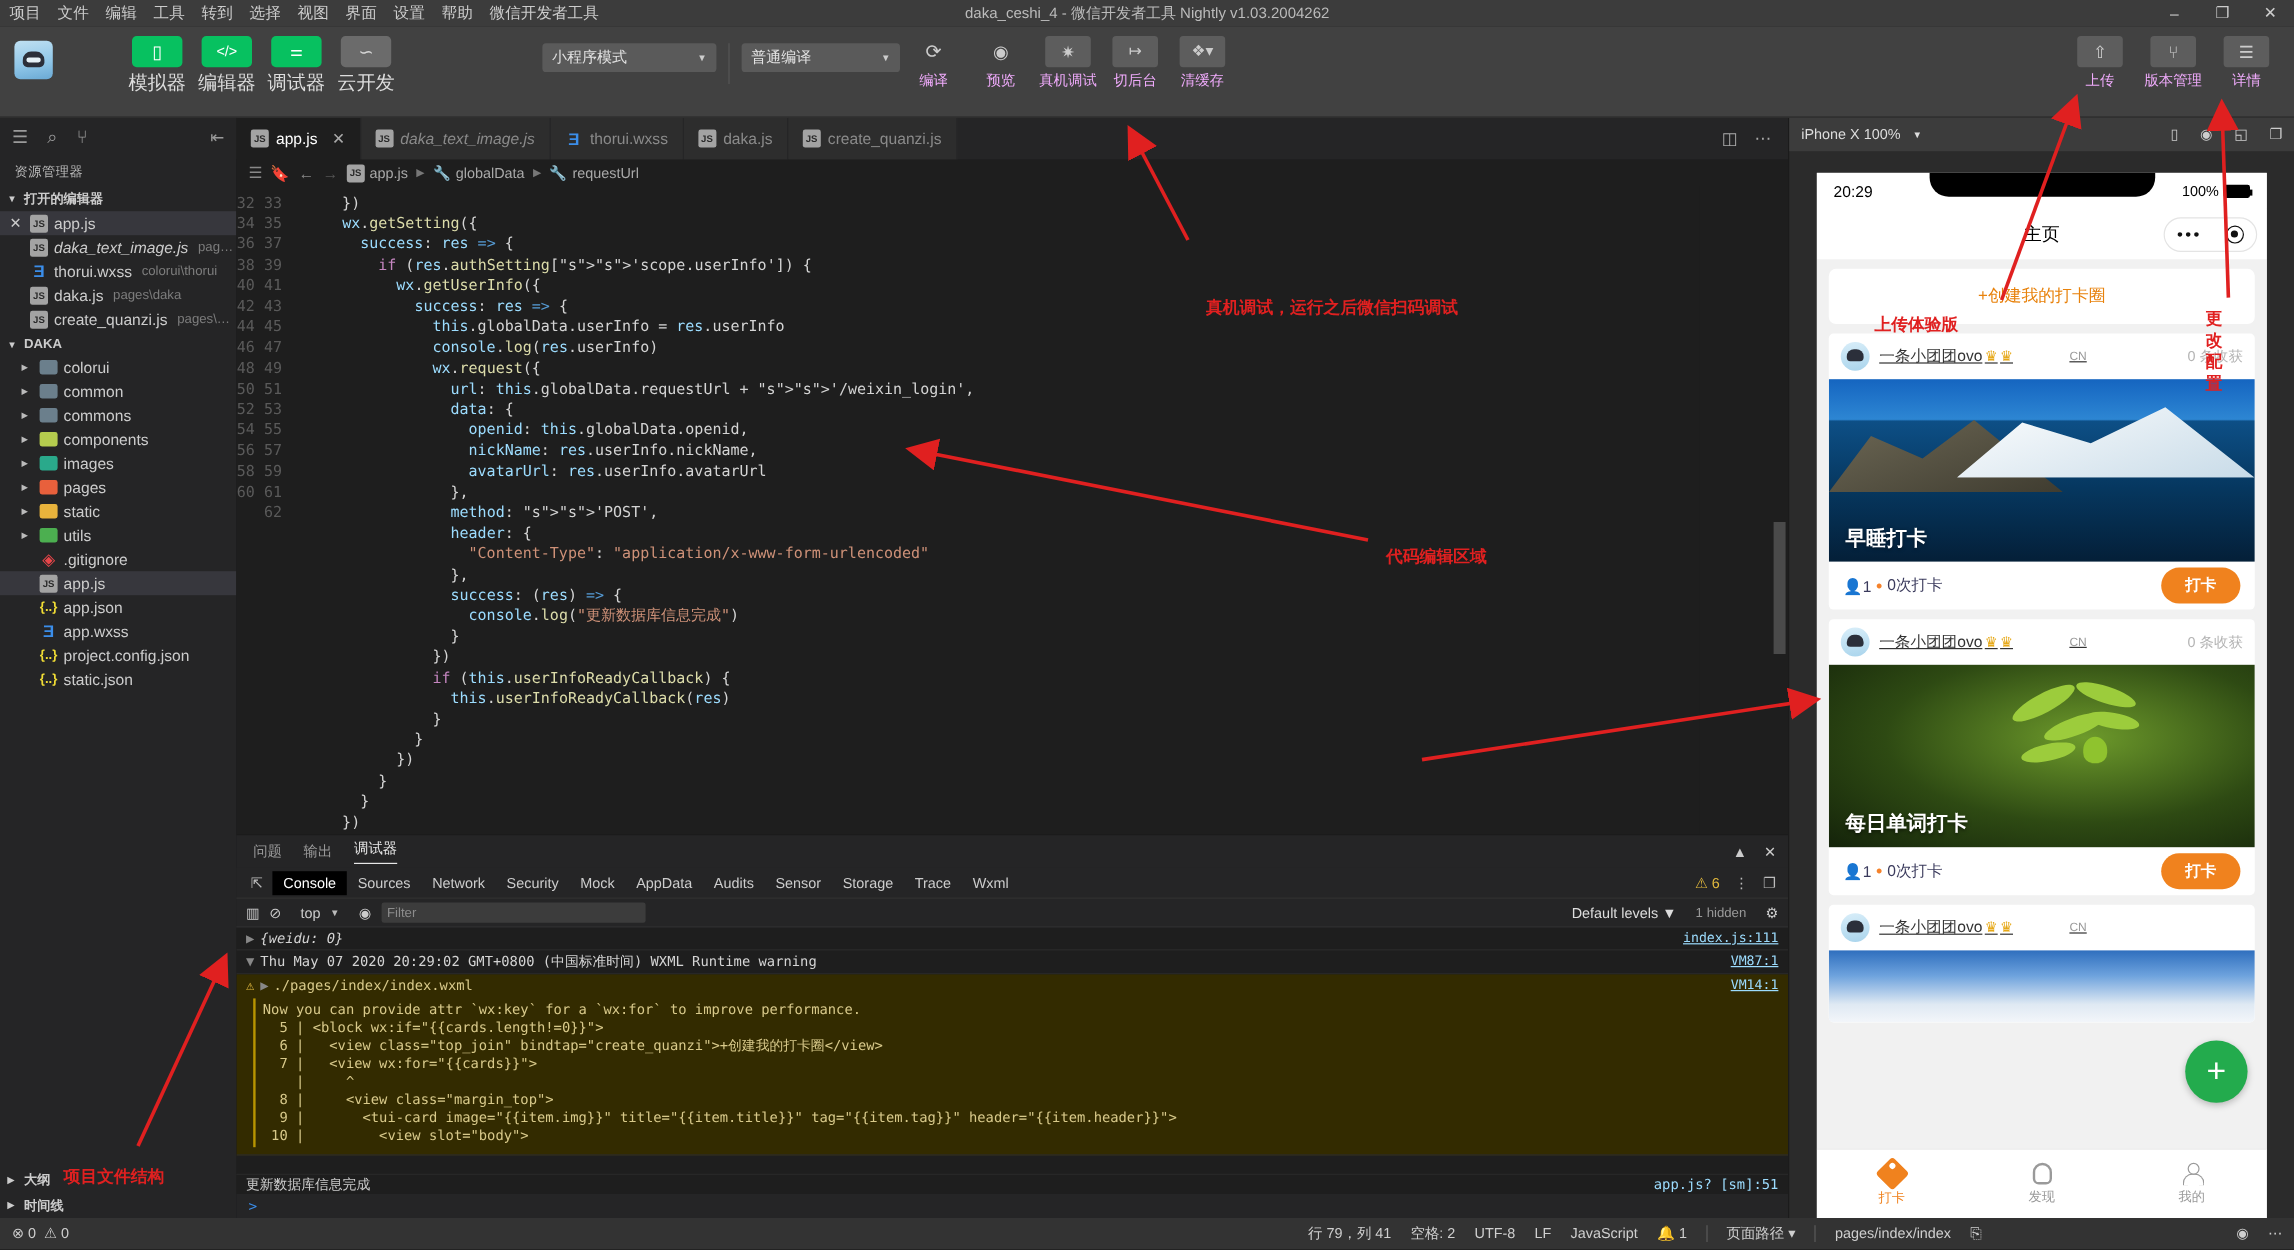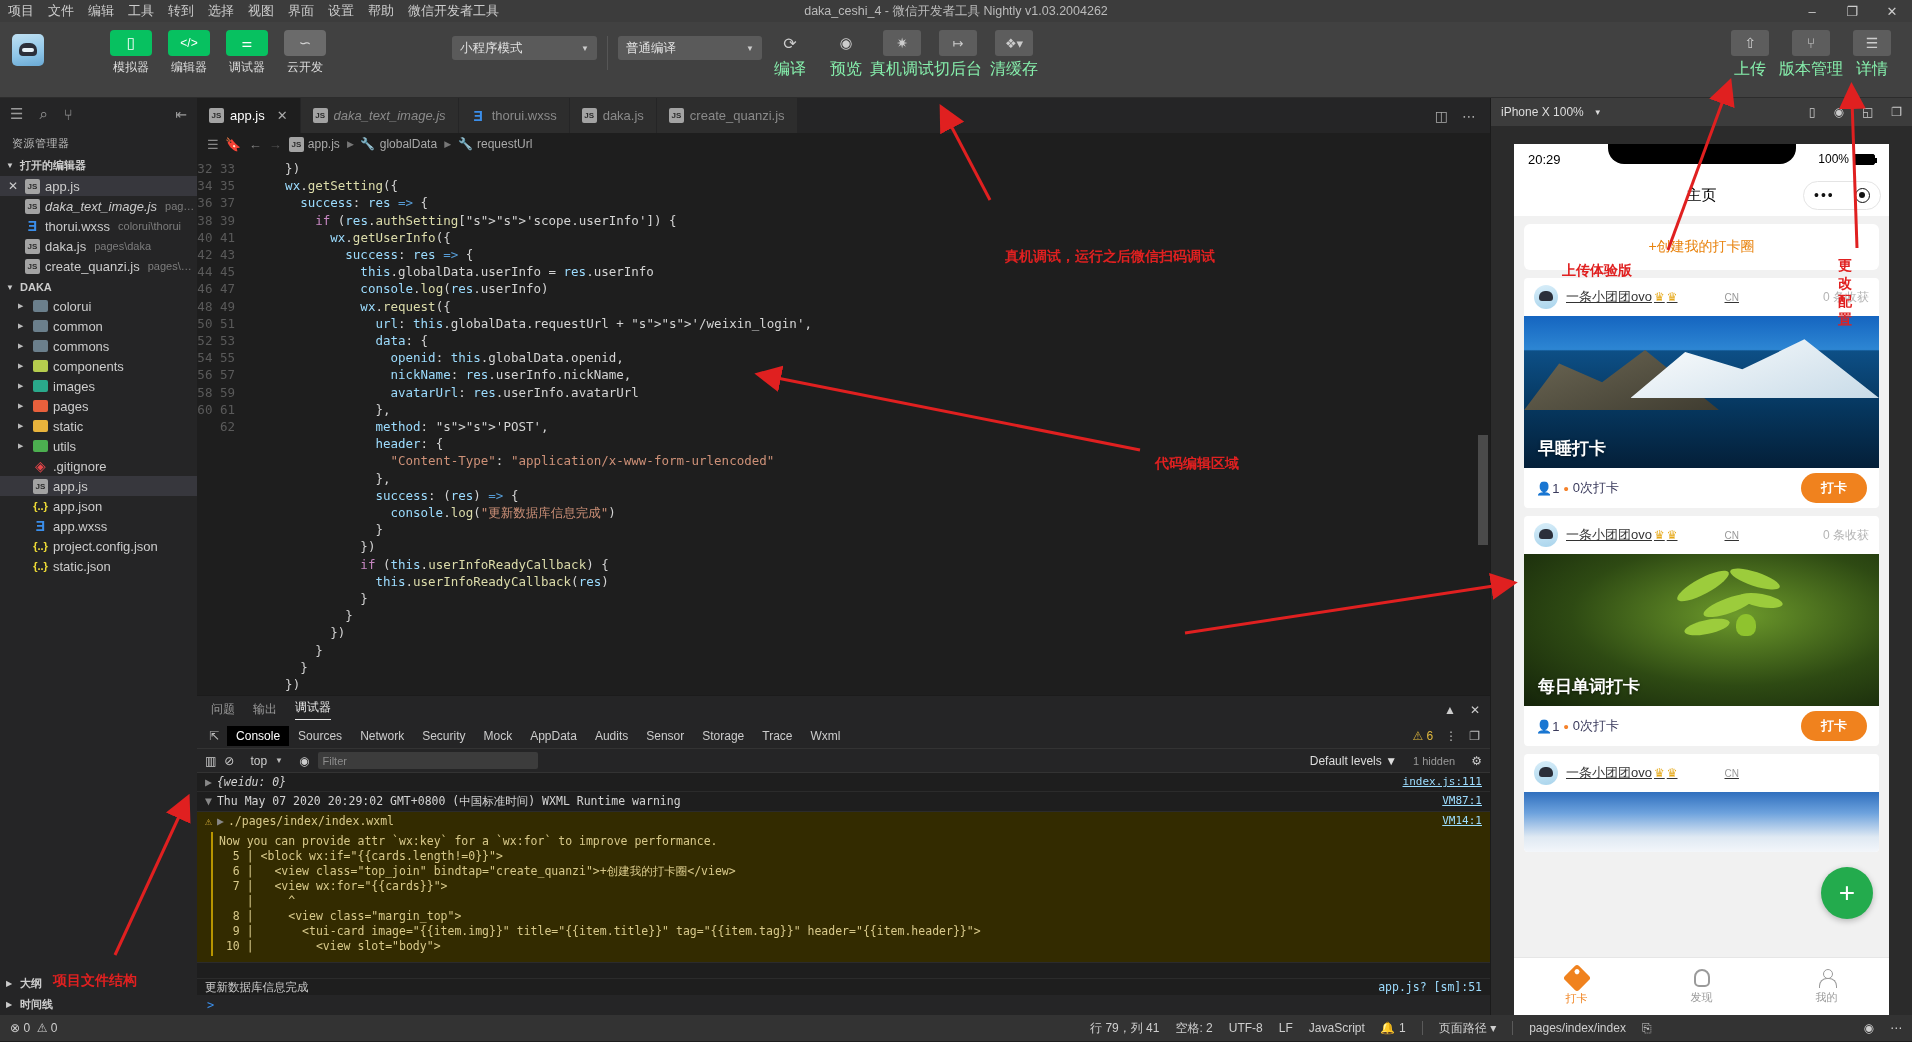--- a/index.html
+++ b/index.html
@@ -41,36 +41,36 @@
     content:""; position:absolute; left:10px; top:14px; width:12px;height:4px;
     border-radius:2px; background:#e7f2f8; z-index:2;
   }
   .tgroup{ display:flex; align-items:flex-start; }
   .tbtn{ width:58px; display:flex; flex-direction:column; align-items:center;
          padding-top:8px; cursor:pointer;}
   .tbtn .box{
     width:42px;height:26px;border-radius:4px; display:flex;align-items:center;
     justify-content:center; font-size:15px; color:#fff;
   }
-  .tbtn .lbl{ font-size:12px; color:#ddd; margin-top:3px; white-space:nowrap;}
+  .tbtn .lbl{ font-size:16px; color:#ddd; margin-top:3px; white-space:nowrap;}
   .green .box{ background:#07c160; }
   .grey .box{ background:#6b6b6b; color:#d6d6d6;}
   .sel{ background:#5d5d5d; }
   .sep{ width:1px;height:34px;background:#565656;margin:14px 10px 0;}
   .ddl{
     height:24px; min-width:130px; background:#5a5a5a; border-radius:3px;
     color:#e2e2e2; font-size:12.5px; display:flex; align-items:center;
     padding:0 8px; justify-content:space-between; margin-top:14px; cursor:pointer;
   }
   .ddl .arw{ font-size:8px; color:#ccc; }
   .rtbtn{ display:flex;flex-direction:column;align-items:center;padding-top:8px;
           width:56px; cursor:pointer;}
   .rtbtn .box{ width:38px;height:26px;border-radius:3px;background:#5d5d5d;
      display:flex;align-items:center;justify-content:center;}
-  .rtbtn .lbl{ font-size:16px;color:#86efac;margin-top:3px;white-space:nowrap;}
+  .rtbtn .lbl{ font-size:12px;color:#f0abfc;margin-top:3px;white-space:nowrap;}
   .rtbtn.plain .box{ background:transparent;}
   
   .body{ display:flex; height:calc(1042px - 22px - 77px - 26px); }
   
   .explorer{ width:197px; background:#252526; display:flex; flex-direction:column; flex:none;}
   .explorer-icons{ height:32px; display:flex; align-items:center; padding:0 10px;
     gap:16px; color:#9a9a9a; }
   .explorer-icons .spacer{flex:1;}
   .exp-title{ font-size:11px; padding:6px 12px 4px; color:#bbb; letter-spacing:.5px;}
   .sect{ font-size:11px; font-weight:bold; color:#ccc; padding:3px 6px;
@@ -281,21 +281,21 @@
       <div class="box">∽</div>
       <div class="lbl">云开发</div>
     </div>
   </div>
 
   <div class="ddl" style="margin-left:118px;width:145px;">
     <span>小程序模式</span>
     <span class="arw">▼</span>
   </div>
   <div class="sep"></div>
-  <div class="ddl" style="width:144px;">
+  <div class="ddl" style="width:132px;">
     <span>普通编译</span>
     <span class="arw">▼</span>
   </div>
 
   <div class="tgroup">
     <div class="rtbtn plain">
       <div class="box" style="font-size:16px;">⟳</div>
       <div class="lbl">编译</div>
     </div>
     <div class="rtbtn plain">

